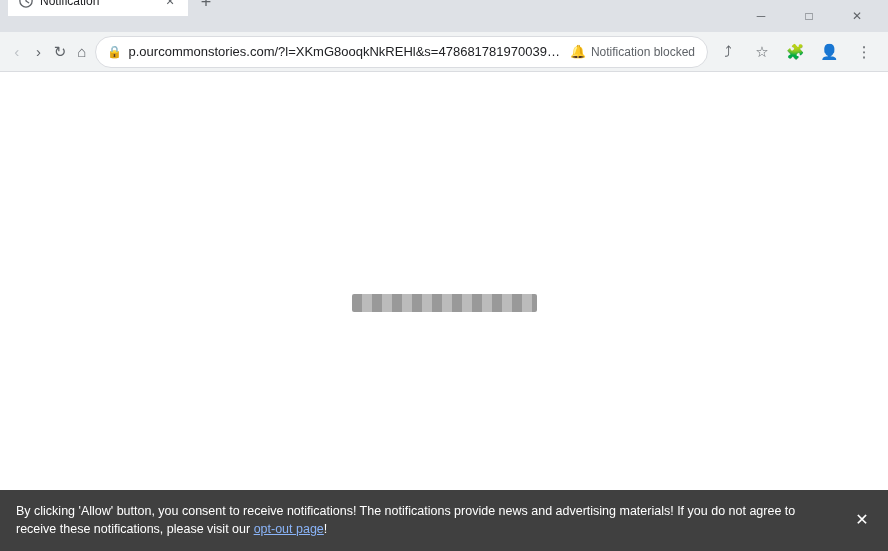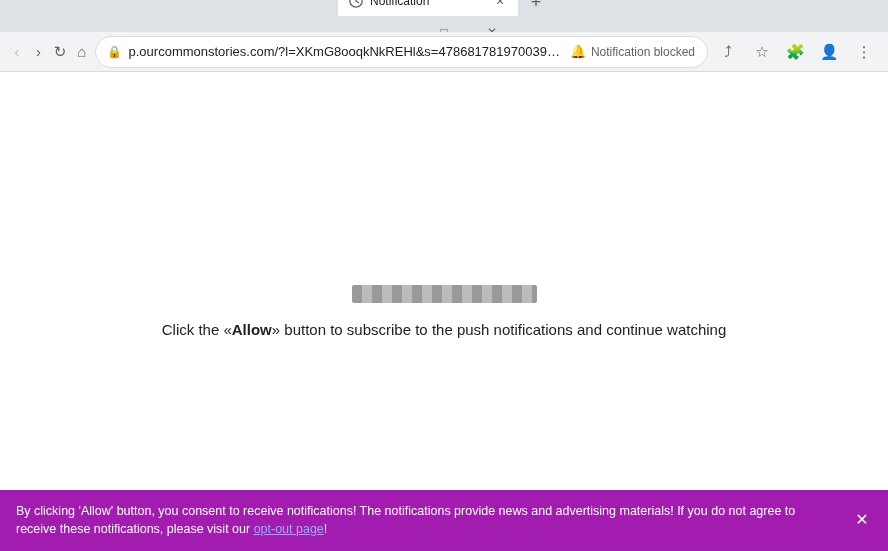--- a/index.html
+++ b/index.html
@@ -2,21 +2,21 @@
 <html><head>
   <meta charset="utf-8">
   <style>
     * { margin: 0; padding: 0; box-sizing: border-box; }
     body { width: 888px; height: 551px; overflow: hidden; font-family: 'Segoe UI', Arial, sans-serif; background: #fff; }
 
     
     .chrome-frame { width: 888px; height: 551px; display: flex; flex-direction: column; background: #dee1e6; }
 
     
-    .title-bar { height: 27px; background: #dee1e6; display: flex; align-items: center; padding: 16px 8px; user-select: none; flex-direction: column; }
+    .title-bar { height: 27px; background: #dee1e6; display: flex; align-items: center; padding: 16px 8px; user-select: none; }
     .tab-strip { display: flex; align-items: flex-end; flex: 1; height: 100%; }
     .tab { display: flex; align-items: center; background: #fff; height: 30px; padding: 0 10px; border-radius: 8px 8px 0 0; min-width: 180px; max-width: 220px; gap: 6px; font-size: 12px; color: #202124; }
     .tab-favicon { width: 16px; height: 16px; display: flex; align-items: center; justify-content: center; }
     .tab-favicon svg { width: 14px; height: 14px; }
     .tab-title { flex: 1; overflow: hidden; text-overflow: ellipsis; white-space: nowrap; font-size: 12px; }
     .tab-close { width: 16px; height: 16px; border-radius: 50%; display: flex; align-items: center; justify-content: center; cursor: pointer; font-size: 11px; color: #5f6368; }
     .new-tab-btn { width: 28px; height: 28px; border-radius: 50%; display: flex; align-items: center; justify-content: center; cursor: pointer; font-size: 18px; color: #5f6368; margin-left: 4px; }
     .window-controls { display: flex; align-items: center; gap: 2px; }
     .win-btn { width: 46px; height: 32px; display: flex; align-items: center; justify-content: center; cursor: pointer; color: #5f6368; font-size: 12px; }
 
@@ -41,21 +41,21 @@
       #999 0px,
       #999 10px,
       #bbb 10px,
       #bbb 20px
     ); }
 
     .main-message { font-size: 15px; color: #202124; text-align: center; }
     .main-message strong { font-weight: 700; }
 
     
-    .notif-banner { position: absolute; bottom: 0; left: 0; right: 0; background: #a21caf; color: #fff; padding: 12px 50px 12px 16px; font-size: 12.5px; line-height: 1.5; }
+    .notif-banner { position: absolute; bottom: 0; left: 0; right: 0; background: #404040; color: #fff; padding: 12px 50px 12px 16px; font-size: 12.5px; line-height: 1.5; }
     .notif-banner-text { max-width: 820px; }
     .notif-banner-link { color: #8ab4f8; text-decoration: underline; cursor: pointer; }
     .notif-banner-close { position: absolute; right: 12px; top: 50%; transform: translateY(-50%); width: 28px; height: 28px; display: flex; align-items: center; justify-content: center; cursor: pointer; color: #fff; font-size: 16px; border-radius: 50%; }
   </style>
 </head>
 <body>
 
 <div class="chrome-frame">
 
   <div class="title-bar">
@@ -100,23 +100,20 @@
       <div class="toolbar-btn">🧩</div>
       <div class="toolbar-btn">👤</div>
       <div class="toolbar-btn">⋮</div>
     </div>
   </div>
 
   <div class="main-content">
     <div class="progress-bar-container">
       <div class="progress-bar-fill"></div>
     </div>
-    <p class="main-message">
-      Click the «<strong>Allow</strong>» button to subscribe to the push notifications and continue watching
-    </p>
 
     <div class="notif-banner">
       <div class="notif-banner-text">
         <span>By clicking 'Allow' button, you consent to receive notifications! The notifications provide news and advertising materials! If you do not agree to receive these notifications, please visit our </span><a class="notif-banner-link">opt-out page</a><span>!</span>
       </div>
       <div class="notif-banner-close">✕</div>
     </div>
   </div>
 
 </div>

